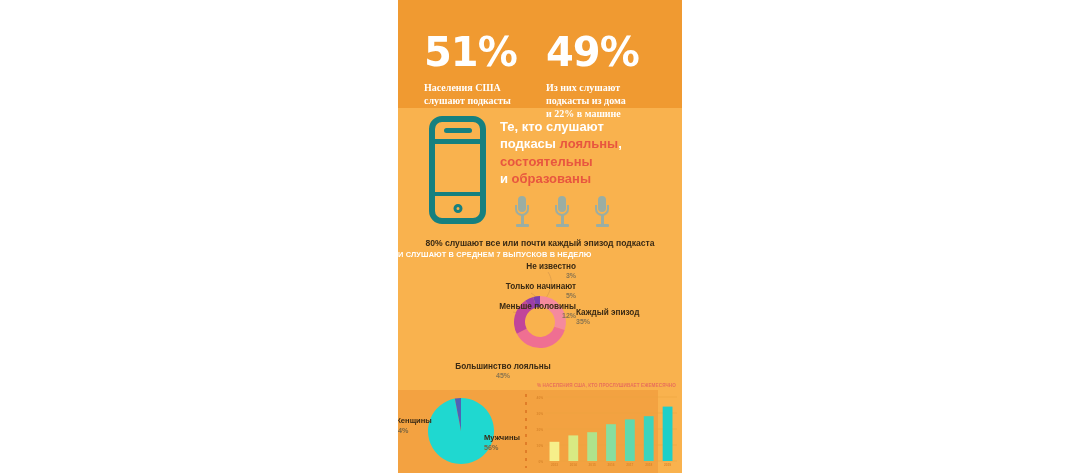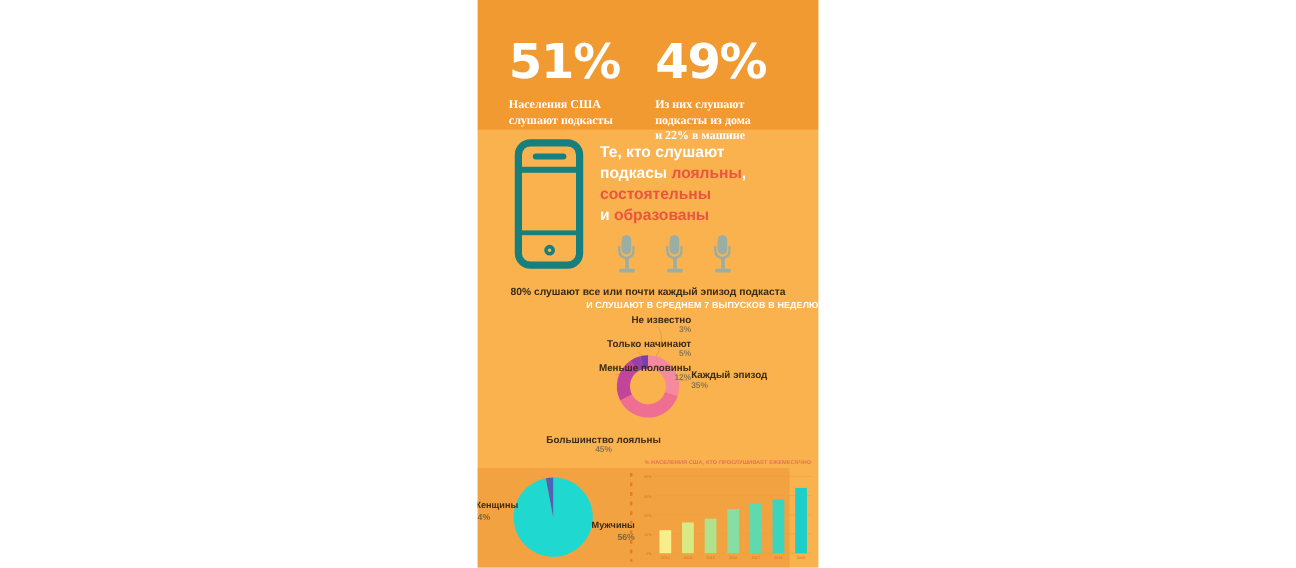--- a/index.html
+++ b/index.html
@@ -75,21 +75,21 @@
   }
   .mic .stem{position:absolute;left:7px;top:19px;width:2.5px;height:9px;background:#9aaea4;}
   .mic .base{position:absolute;left:1.5px;top:28px;width:13px;height:2.6px;border-radius:1px;background:#9aaea4;}
 
   
   .line80{
     position:absolute;left:0;top:238px;width:284px;text-align:center;
     font-size:8.6px;font-weight:bold;color:#3a2a14;
   }
   .line7{
-    position:absolute;left:0;top:250px;width:284px;text-align:right;
+    position:absolute;left:0;top:250px;width:284px;text-align:left;
     font-size:7.4px;font-weight:bold;color:#ffffff;letter-spacing:0.15px;
   }
 
   
   .donutwrap{position:absolute;left:0;top:262px;width:284px;height:118px;}
   .donutsvg{position:absolute;left:0;top:0;}
 
   .dlabel{position:absolute;font-weight:bold;color:#3a2a14;}
   .dlabel .t{font-size:8.2px;display:block;}
   .dlabel .v{font-size:7px;display:block;color:#8a7550;margin-top:1px;font-weight:bold;}
@@ -113,21 +113,21 @@
   .divider{
     position:absolute;left:127px;top:4px;width:2px;height:74px;
     background-image:linear-gradient(to bottom,#e07d28 0 3px,transparent 3px 8px);
     background-size:2px 8px;
   }
   .piewrap{position:absolute;left:0;top:0;width:127px;height:83px;}
   .plabel{position:absolute;font-weight:bold;color:#3a2a14;}
   .plabel .t{font-size:7.6px;display:block;}
   .plabel .v{font-size:7.2px;display:block;color:#7a6540;margin-top:1px;}
   .pl-women{left:-4px;top:26px;width:48px;text-align:left;}
-  .pl-men{left:86px;top:43px;width:45px;text-align:right;}
+  .pl-men{left:86px;top:43px;width:45px;text-align:left;}
 
   .barwrap{position:absolute;left:133px;top:2px;width:150px;height:80px;}
 </style>
 </head>
 <body>
 
 <div class="canvas">
   <div class="info">
 
     <div class="banner">

